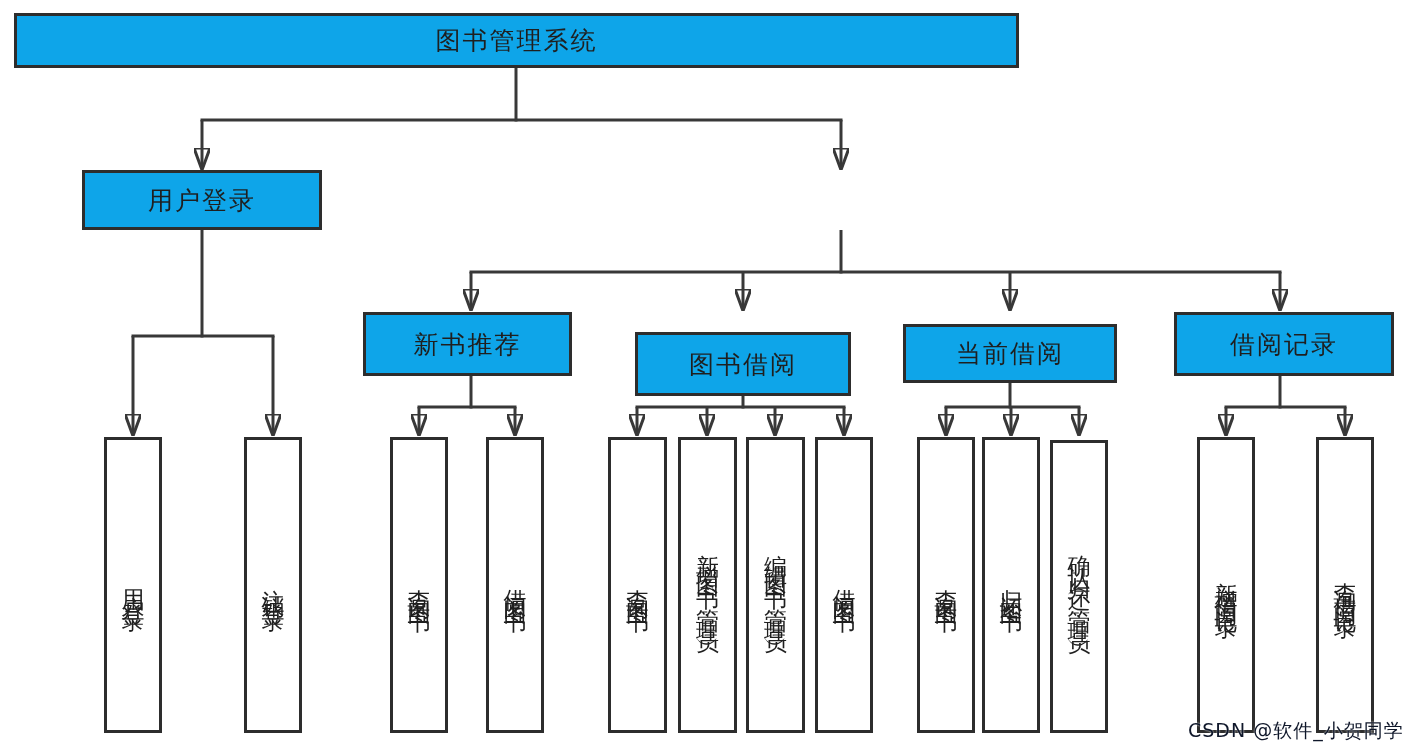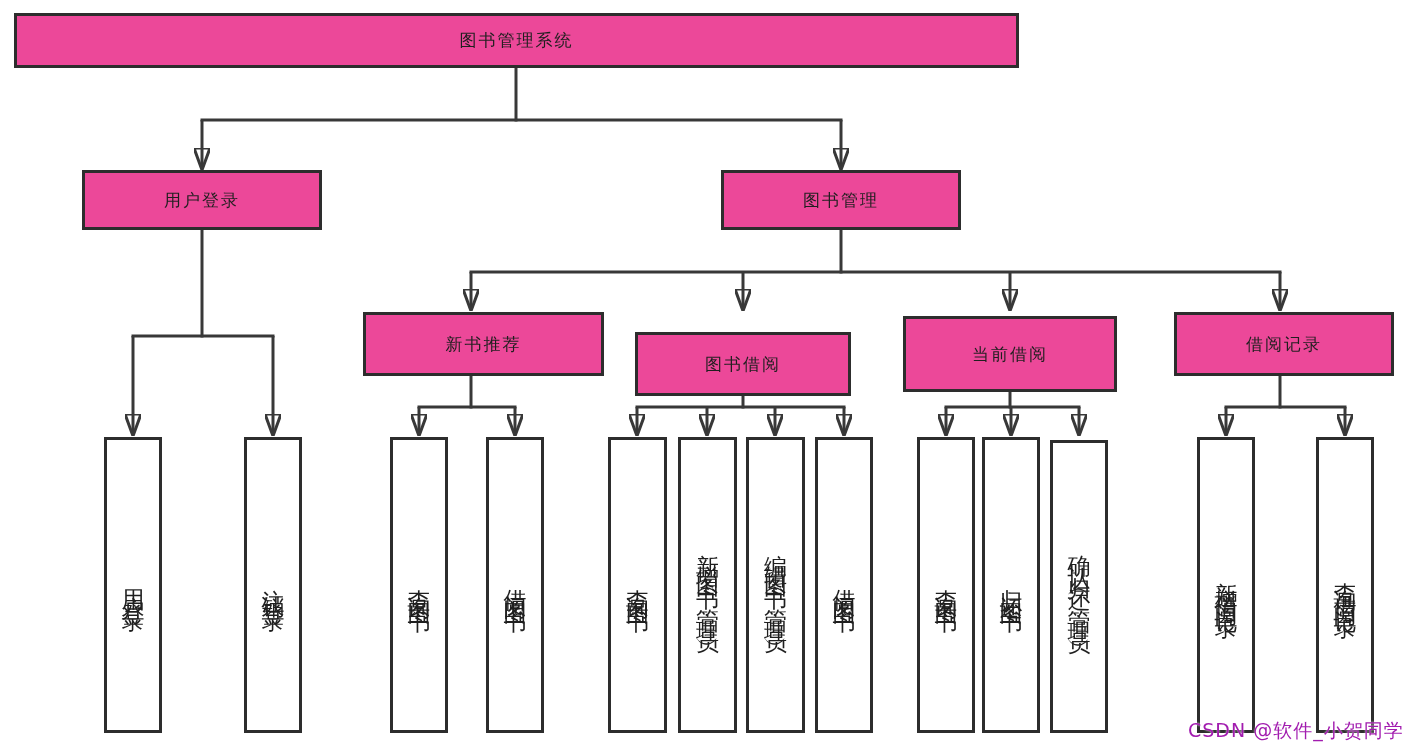--- a/index.html
+++ b/index.html
@@ -25,22 +25,22 @@
     stroke: #383838;
     stroke-width: 3;
     fill: none;
   }
   .hbox {
     position: absolute;
     display: flex;
     align-items: center;
     justify-content: center;
     border: 3px solid #2d2d2d;
-    background: #ec4899;
-    font-size: 17px;
+    background: #0ea5e9;
+    font-size: 25px;
     letter-spacing: 2px;
     color: #1f1f1f;
     z-index: 2;
   }
   .vbox {
     position: absolute;
     display: flex;
     align-items: center;
     justify-content: center;
     border: 3px solid #2d2d2d;
@@ -56,21 +56,21 @@
     color: #1f1f1f;
     white-space: nowrap;
   }
   .vtext-long { letter-spacing: 11px; }
   .watermark {
     position: absolute;
     left: 1188px;
     top: 718px;
     font-size: 19px;
     letter-spacing: 1px;
-    color: #a21caf;
+    color: #0f172a;
     white-space: nowrap;
     z-index: 5;
     text-shadow: 0 0 2px #ffffff;
   }
 </style>
 </head>
 <body>
 
 <div class="canvas">
 
@@ -120,25 +120,24 @@
       <path d="M1280,376 V408.5"></path>
       <path d="M1224.5,407 H1346.5"></path>
       <path d="M1226,407 V434" marker-end="url(#arrow)"></path>
       <path d="M1345,407 V434" marker-end="url(#arrow)"></path>
     </g>
   </svg>
 
   <div class="hbox" style="left:14px;top:13px;width:1005px;height:55px">图书管理系统</div>
 
   <div class="hbox" style="left:82px;top:170px;width:240px;height:60px">用户登录</div>
-  <div class="hbox" style="left:721px;top:170px;width:240px;height:60px">图书管理</div>
 
-  <div class="hbox" style="left:363px;top:312px;width:241px;height:64px">新书推荐</div>
+  <div class="hbox" style="left:363px;top:312px;width:209px;height:64px">新书推荐</div>
   <div class="hbox" style="left:635px;top:332px;width:216px;height:64px">图书借阅</div>
-  <div class="hbox" style="left:903px;top:316px;width:214px;height:76px">当前借阅</div>
+  <div class="hbox" style="left:903px;top:324px;width:214px;height:59px">当前借阅</div>
   <div class="hbox" style="left:1174px;top:312px;width:220px;height:64px">借阅记录</div>
 
   <div class="vbox" style="left:104px;top:437px;width:58px;height:296px">
     <span class="vtext">用户登录</span>
   </div>
   <div class="vbox" style="left:244px;top:437px;width:58px;height:296px">
     <span class="vtext">注销登录</span>
   </div>
 
   <div class="vbox" style="left:390px;top:437px;width:58px;height:296px">

